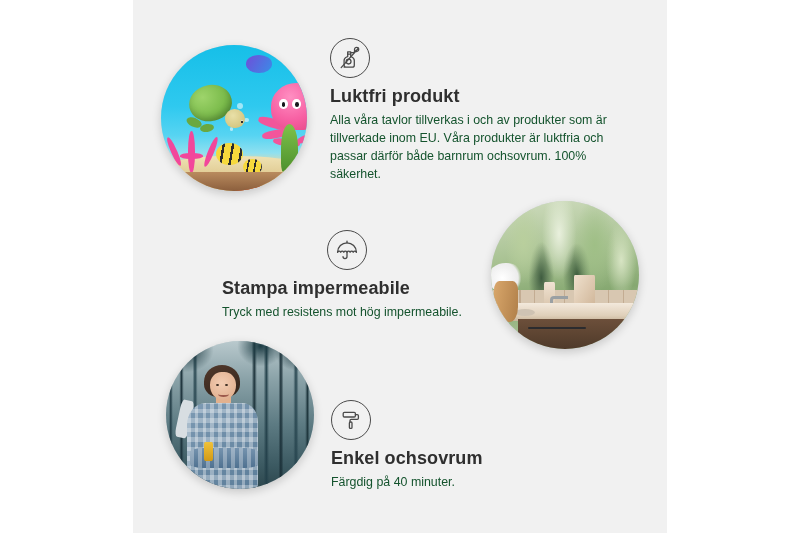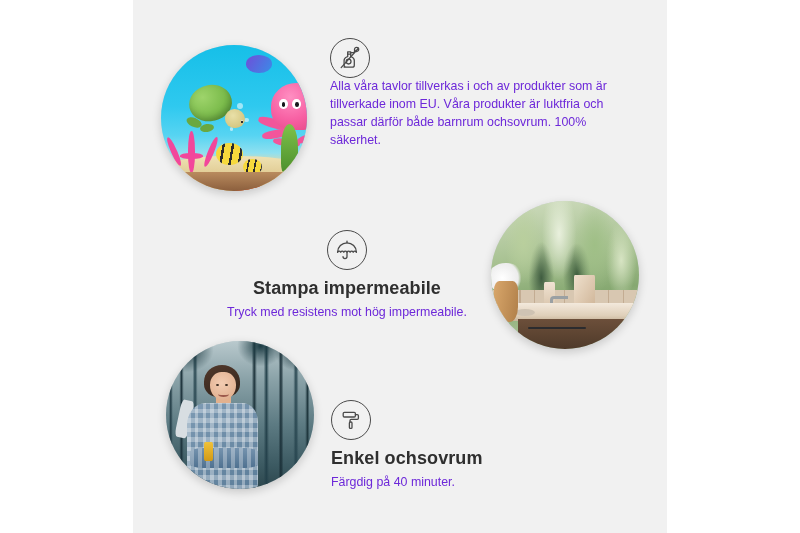--- a/index.html
+++ b/index.html
@@ -246,26 +246,26 @@
     width:40px;height:40px;border-radius:50%;
     border:1.6px solid #4a4a4a;
     display:flex;align-items:center;justify-content:center;
     box-sizing:border-box;
   }
   .icon-circle svg{display:block;}
   .f-title{
     color:#2f2f2f;font-size:18px;font-weight:bold;letter-spacing:.1px;
     margin:8px 0 5px;line-height:1.15;
   }
-  .f-desc{color:#6d28d9;font-size:12.4px;line-height:1.45;}
+  .f-desc{color:#14532d;font-size:12.4px;line-height:1.45;}
 
   
   #feat-1{left:330px;top:38px;width:300px;}
   
-  #feat-2{left:222px;top:230px;width:250px;text-align:center;}
+  #feat-2{left:222px;top:230px;width:250px;text-align:left;}
   #feat-2 .icon-circle{margin:0 auto;}
   
   #feat-3{left:331px;top:400px;width:250px;}
 </style>
 </head>
 <body>
 
 <div id="stage">
 
   <div class="panel"></div>
@@ -349,20 +349,21 @@
     <div class="icon-circle">
       <svg width="26" height="26" viewBox="0 0 26 26" fill="none" stroke="#4a4a4a" stroke-width="1.3" stroke-linecap="round" stroke-linejoin="round">
         <path d="M7.2 22.2h8.1c1.1 0 2-.9 2-2v-4.6c0-1.6-1-3-2.5-3.6l-1.1-.4V9.1h-3v2.5l-1.1.4c-1.5.6-2.5 2-2.5 3.6v4.6c0 1.1.9 2 2 2z"></path>
         <path d="M10.7 9.1V6.8h3v2.3"></path>
         <path d="M14 7.6h2.2c.8 0 1.4-.6 1.4-1.4V5.1"></path>
         <circle cx="19.6" cy="4.4" r="2.1"></circle>
         <circle cx="11.6" cy="16.6" r="2.4"></circle>
         <line x1="4.2" y1="22.6" x2="21.4" y2="3.2"></line>
       </svg>
     </div>
+    <div class="f-title">Luktfri produkt</div>
     <div class="f-desc">Alla våra tavlor tillverkas i och av produkter som är tillverkade inom EU. Våra produkter är luktfria och passar därför både barnrum ochsovrum. 100% säkerhet.</div>
   </div>
 
   <div class="feature" id="feat-2">
     <div class="icon-circle">
       <svg width="26" height="26" viewBox="0 0 26 26" fill="none" stroke="#4a4a4a" stroke-width="1.3" stroke-linecap="round" stroke-linejoin="round">
         <path d="M3.6 15.2c0-5.2 4.2-9.4 9.4-9.4s9.4 4.2 9.4 9.4"></path>
         <path d="M3.6 15.2c.8-1.5 2.3-1.5 3.1 0 .8-1.5 2.3-1.5 3.1 0 .8-1.5 2.3-1.5 3.2 0 .8-1.5 2.3-1.5 3.1 0 .8-1.5 2.3-1.5 3.1 0 .8-1.5 2.3-1.5 3.2 0"></path>
         <line x1="13" y1="5.8" x2="13" y2="4.1"></line>
         <path d="M13 15.2v4.4c0 1.1-.9 2-2 2s-2-.9-2-2"></path>

